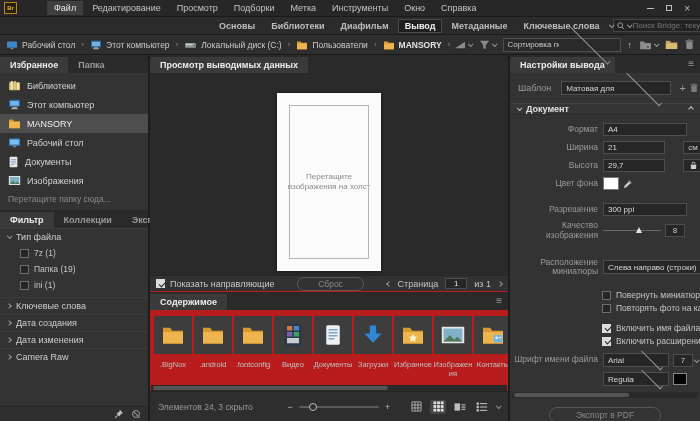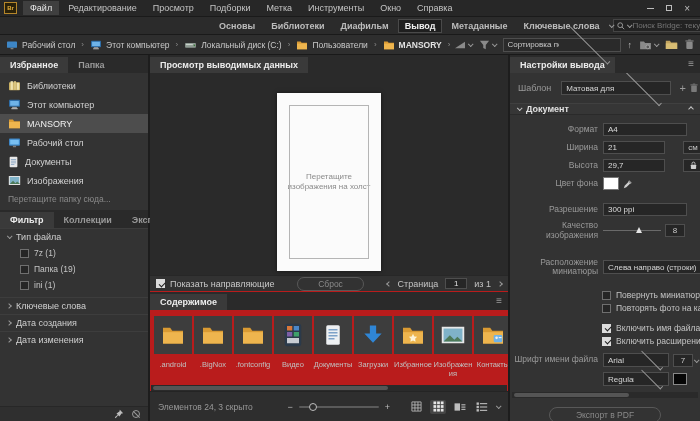--- a/index.html
+++ b/index.html
@@ -6,21 +6,21 @@
   html,body { width:700px; height:421px; overflow:hidden; }
   body { font-family:"Liberation Sans", sans-serif; background:#1d1d1d; color:#c9c9c9;
          font-size:9px; -webkit-font-smoothing:antialiased; }
   .app { width:700px; height:421px; display:flex; flex-direction:column; background:#1d1d1d; }
 
   
   .menubar { height:17px; background:#272727; display:flex; align-items:center; padding:0 4px; gap:2px; flex:0 0 auto; border-bottom:1px solid #1a1a1a;}
   .appicon { width:13px; height:12px; background:#2a2109; border:1px solid #b5862a; color:#e8b13c;
              font-size:6px; font-weight:bold; display:flex; align-items:center; justify-content:center; margin-right:4px;}
   .menu-item { padding:2px 7px; color:#c4c4c4; white-space:nowrap; }
-  .menu-item.active { background:#3f3f3f; color:#e8e8e8; }
+  .menu-item.active { background:#3f3f3f; color:#e8e8e8;margin-left:24px; }
   .win-controls { margin-left:auto; display:flex; align-items:center; gap:12px; padding-right:6px; color:#bdbdbd;}
   .wc-min { width:7px; height:1px; background:#bdbdbd; display:inline-block;}
   .wc-max { width:6px; height:6px; border:1px solid #bdbdbd; display:inline-block;}
   .wc-close { font-size:10px; line-height:7px; color:#bdbdbd;}
 
   .wsbar { height:18px; background:#2b2b2b; display:flex; align-items:center; flex:0 0 auto; border-bottom:1px solid #1a1a1a;}
   .ws-tabs { display:flex; align-items:center; gap:2px; margin-left:212px; font-weight:bold;}
   .ws-tab { padding:10px 7px; color:#bdbdbd; white-space:nowrap;}
   .ws-tab.active { background:#1f1f1f; border:1px solid #4a4a4a; color:#f0f0f0; padding:1px 6px;}
   .searchbox { margin-left:auto; margin-right:8px; width:132px; height:13px; background:#222222;
@@ -343,20 +343,24 @@
           <span>Ключевые слова</span>
         </div>
         <div class="fgroup">
           <span class="chv chv-r"></span>
           <span>Дата создания</span>
         </div>
         <div class="fgroup">
           <span class="chv chv-r"></span>
           <span>Дата изменения</span>
         </div>
+        <div class="fgroup">
+          <span class="chv chv-r"></span>
+          <span>Camera Raw</span>
+        </div>
         <div class="filter-foot">
           <svg width="10" height="10" viewBox="0 0 12 12">
               <path d="M7 1l4 4-2 .5L6.5 9 5 7.5 2 11l-1-1 3.5-3L3 5.5 6.5 3z" fill="#bdbdbd"></path>
             </svg>
           <span class="nofilter"></span>
         </div>
       </div>
     </div>
 
     <div class="col-center">
@@ -391,30 +395,30 @@
         <span class="ham">≡</span>
       </div>
       <div class="content-body">
         <div class="thumb">
           <div class="cell">
               <svg width="24" height="20" viewBox="0 0 16 14">
                 <path d="M1 2h5l1.5 2H15v9H1z" fill="#d99a33"></path>
                 <path d="M1 5h14v8H1z" fill="#eeb54e"></path>
               </svg>
             </div>
-          <div class="tlabel">.android</div>
+          <div class="tlabel">.BigNox</div>
         </div>
         <div class="thumb">
           <div class="cell">
               <svg width="24" height="20" viewBox="0 0 16 14">
                 <path d="M1 2h5l1.5 2H15v9H1z" fill="#d99a33"></path>
                 <path d="M1 5h14v8H1z" fill="#eeb54e"></path>
               </svg>
             </div>
-          <div class="tlabel">.BigNox</div>
+          <div class="tlabel">.android</div>
         </div>
         <div class="thumb">
           <div class="cell">
               <svg width="24" height="20" viewBox="0 0 16 14">
                 <path d="M1 2h5l1.5 2H15v9H1z" fill="#d99a33"></path>
                 <path d="M1 5h14v8H1z" fill="#eeb54e"></path>
               </svg>
             </div>
           <div class="tlabel">.fontconfig</div>
         </div>

